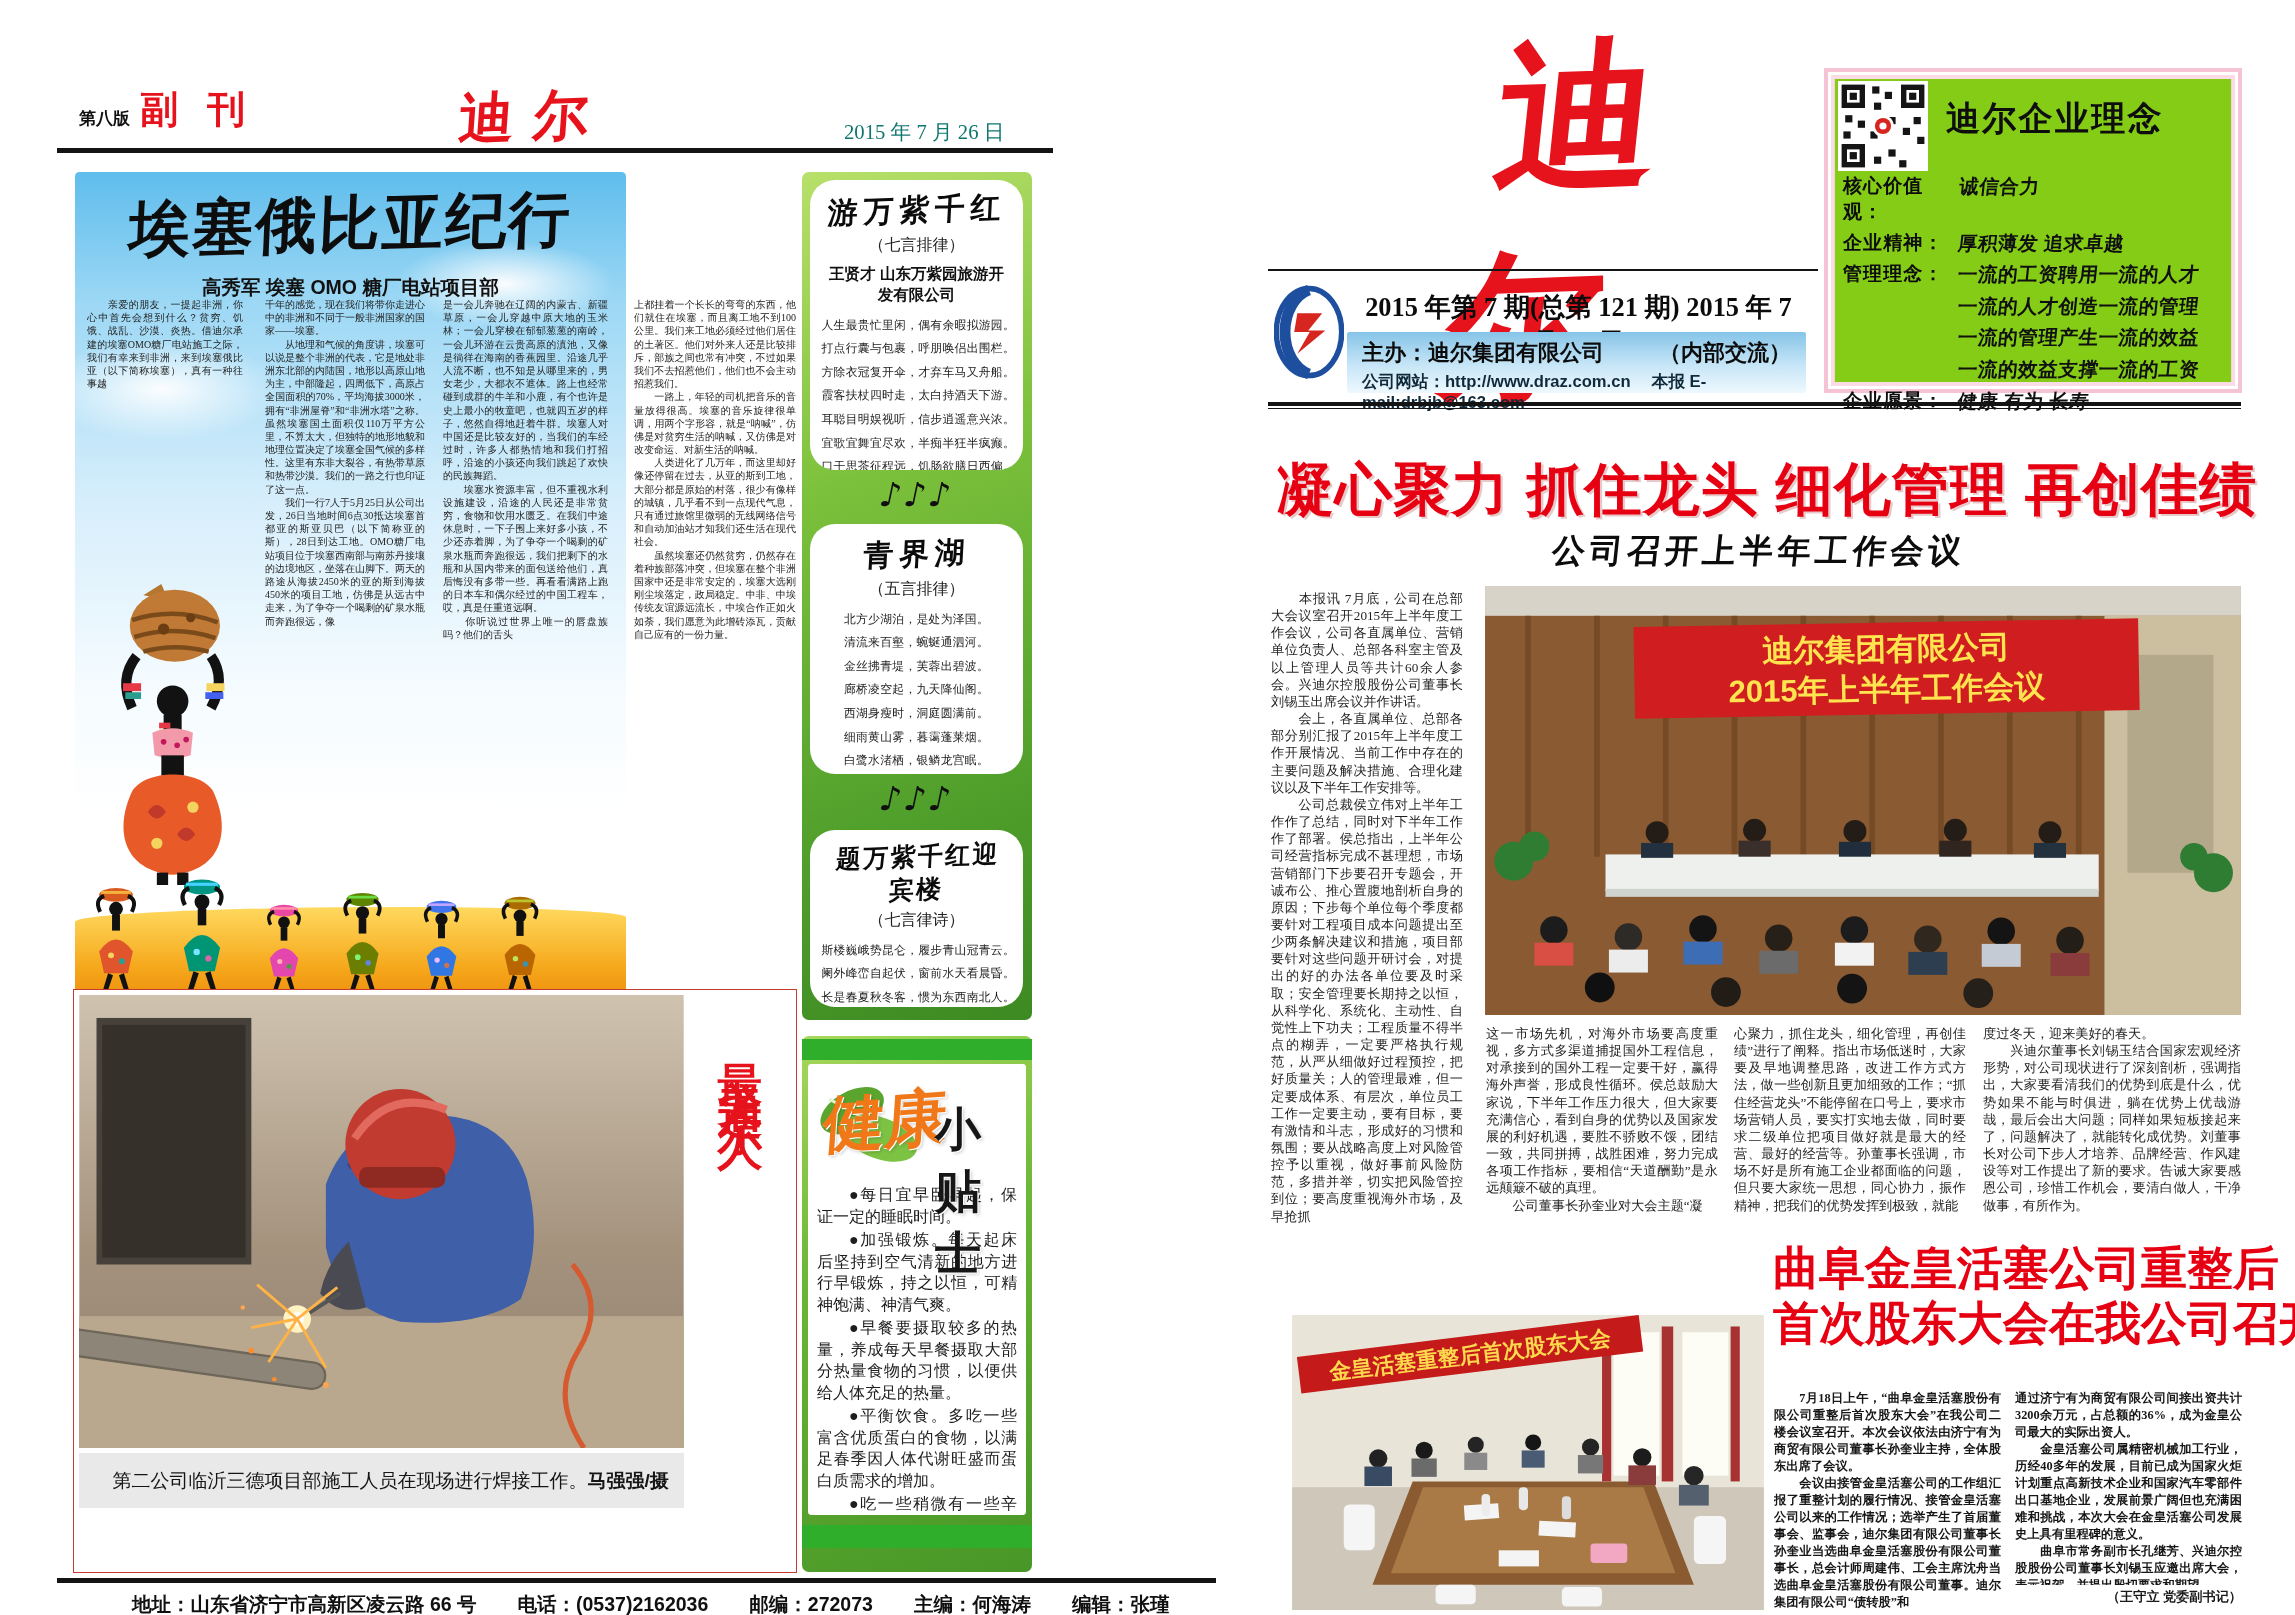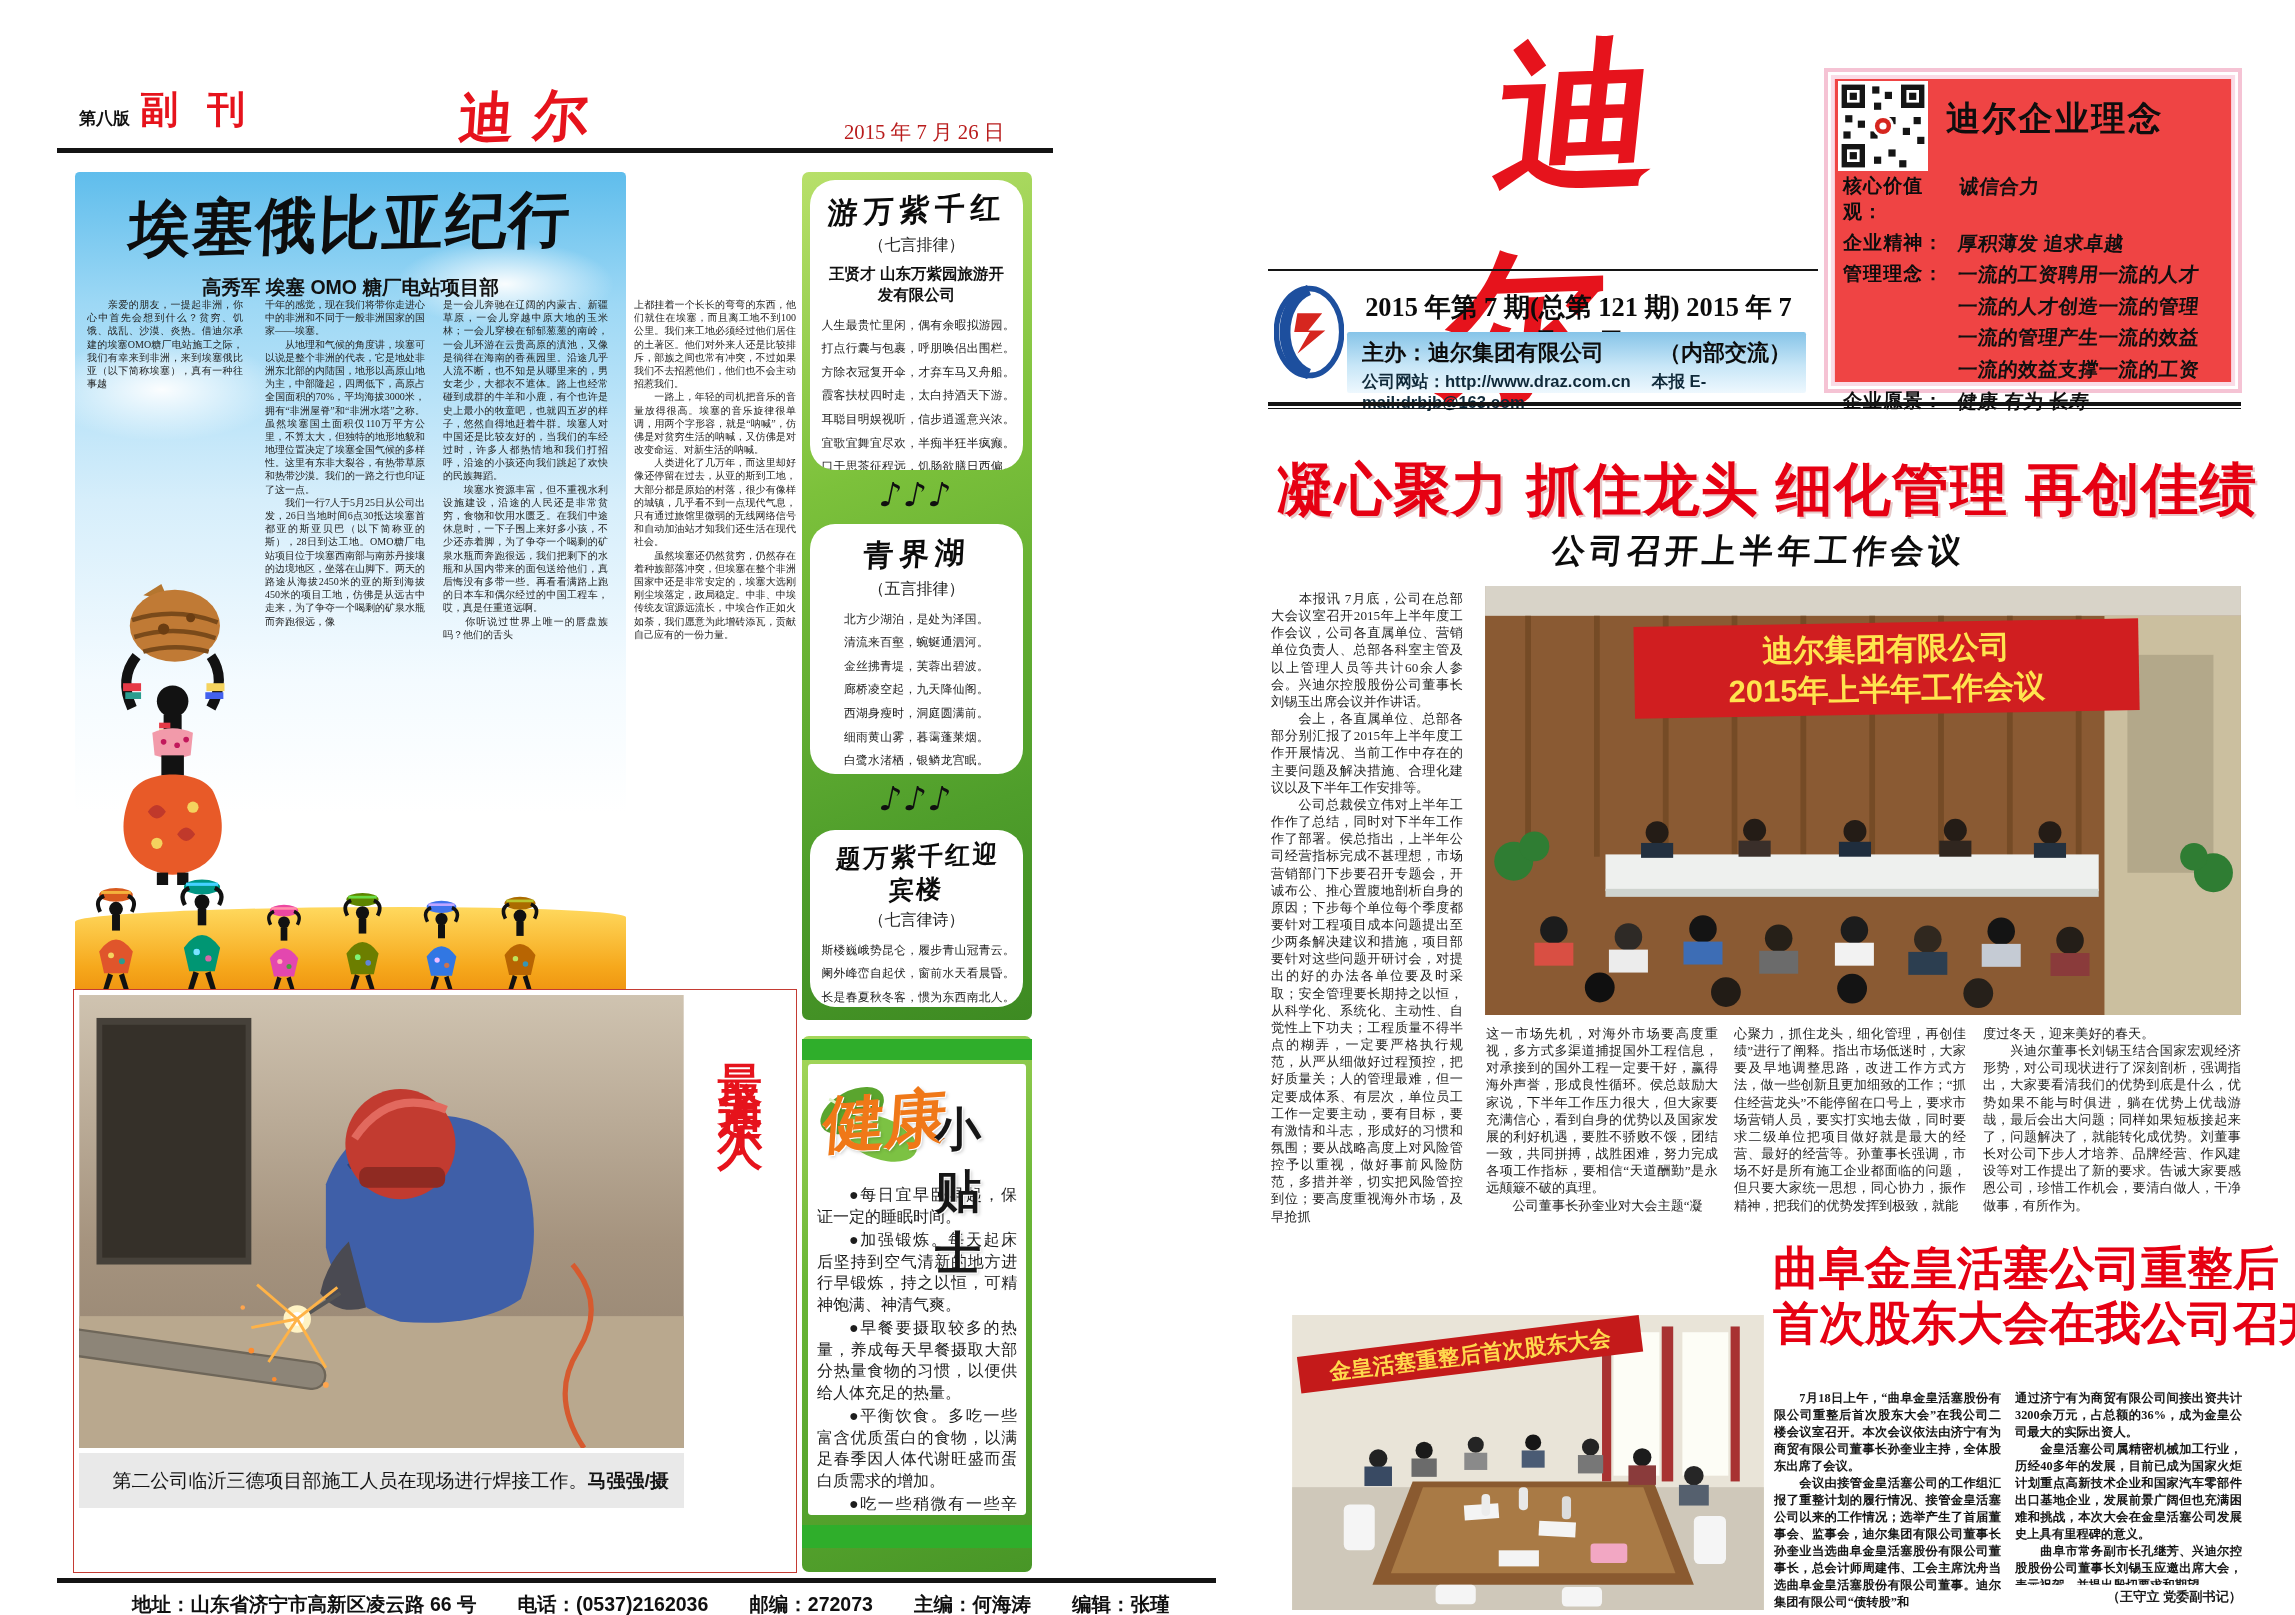--- a/index.html
+++ b/index.html
@@ -7,21 +7,21 @@
           font-family:"Liberation Serif","DejaVu Serif",serif;color:#1a1a1a;}
   .abs{position:absolute;}
 
   
   .lp-edition{left:79px;top:84px;display:flex;align-items:flex-end;gap:10.3px;}
   .lp-edition .no{font:700 17px "Liberation Sans",sans-serif;color:#111;padding-bottom:4.6px;}
   .lp-edition .sec{font:900 38px "Liberation Sans",sans-serif;color:#e6131c;letter-spacing:9.2px;}
   .lp-masthead{left:436px;top:80px;width:195px;text-align:center;
      font:900 55px "Liberation Serif",serif;color:#e6131c;letter-spacing:19.5px;
      transform:rotate(-2deg) skewX(-6deg);}
-  .lp-date{left:844px;top:118px;font:400 20.7px "Liberation Serif",serif;color:#b91c1c;text-align:right;}
+  .lp-date{left:844px;top:118px;font:400 20.7px "Liberation Serif",serif;color:#0f766e;text-align:right;}
   .rule{background:#141414;}
 
   
   .feature-box{left:75px;top:172px;width:551px;height:821px;border-radius:4.6px;overflow:hidden;
      background:linear-gradient(180deg,#5fbdec 0%,#9dd8f5 16%,#d6eefb 40%,#f4fbff 62%,#ffffff 78%);}
   .cloud{position:absolute;border-radius:50%;background:radial-gradient(closest-side,rgba(255,255,255,.95),rgba(255,255,255,0));}
   .feature-title{position:absolute;left:0;right:0;top:11.5px;text-align:center;
      font:900 61px "Liberation Serif",serif;letter-spacing:2.3px;color:#0d0d0d;
      transform:rotate(-1.5deg) skewX(-4deg);}
   .feature-byline{position:absolute;left:0;right:0;top:102px;text-align:center;
@@ -78,21 +78,21 @@
      font:900 45px "Liberation Sans",sans-serif;color:#e6131c;letter-spacing:16px;}
 
   
   .lp-footer{left:132px;top:1591px;width:1136px;display:flex;gap:41px;
      font:700 19.5px "Liberation Sans",sans-serif;color:#101010;white-space:nowrap;}
 
   
   .rp-masthead{left:1314px;top:13.8px;width:505px;text-align:center;
      font:900 161px "Liberation Serif",serif;color:#e6131c;letter-spacing:63px;text-indent:63px;
      transform:rotate(-2deg) skewX(-8deg);line-height:1.3;}
-  .philosophy{left:1824px;top:68px;width:418px;height:325px;background:#ef4444;
+  .philosophy{left:1824px;top:68px;width:418px;height:325px;background:#84cc16;
      border:4.6px solid #f5c3d4;box-shadow:inset 0 0 0 2.9px #fff,inset 0 0 0 6.9px #fadbe6;box-sizing:border-box;padding-left:29px;}
   .ph-title{position:absolute;left:118px;top:24px;font:900 34px "Liberation Sans",sans-serif;color:#0e0e0e;letter-spacing:2.3px;}
   .ph-items{position:absolute;left:15px;top:101px;right:10.3px;}
   .ph-row{display:flex;margin-bottom:4.6px;}
   .ph-label{flex:0 0 115px;font:700 19px "Liberation Sans",sans-serif;color:#0d0d0d;letter-spacing:1.1px;}
   .ph-value{font:700 19.5px "Liberation Serif",serif;color:#101010;letter-spacing:0.6px;transform:skewX(-6deg);}
 
   .issue-line{left:1350px;top:290px;width:457px;text-align:center;font:700 26.4px "Liberation Serif",serif;color:#0b0b0b;}
   .org-box{left:1347px;top:332px;width:459px;height:61px;border-radius:2.3px;
      background:linear-gradient(180deg,#86c4e8 0%,#c7e6f7 55%,#eef8fe 100%);box-sizing:border-box;padding:5.7px 15px;}

